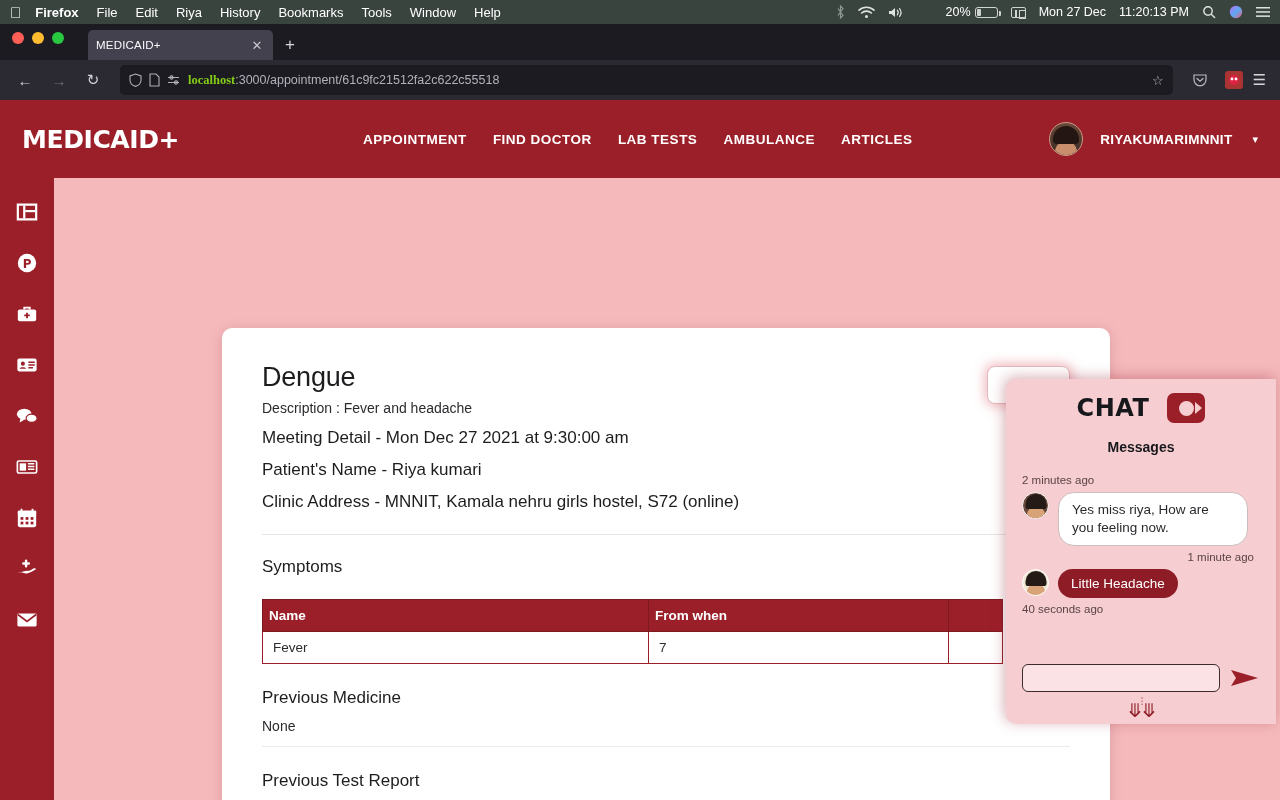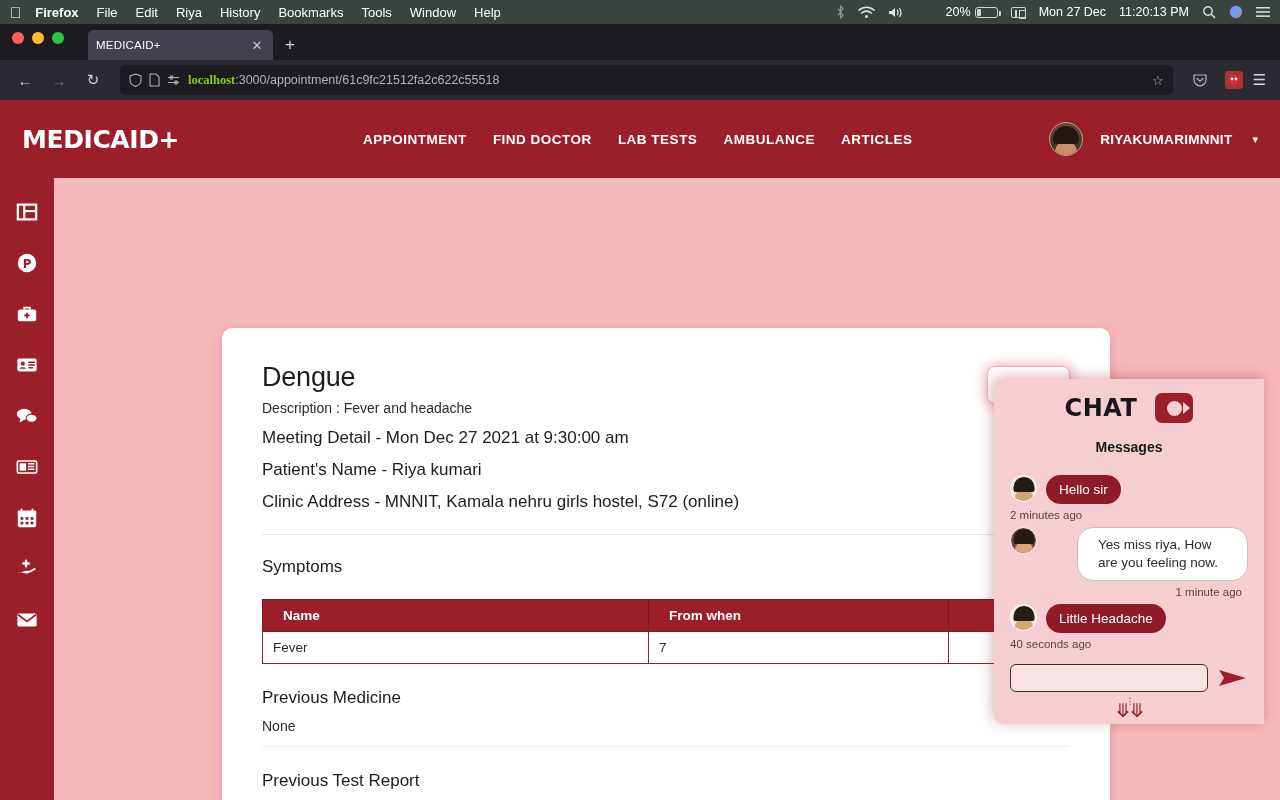--- a/index.html
+++ b/index.html
@@ -106,37 +106,37 @@
   }
   .card-title { font-size: 27px; font-weight: 400; color: #1d1d1f; letter-spacing: -0.2px; }
   .card-desc { font-size: 14px; color: #2b2b2f; margin-top: 7px; }
   .detail-line { font-size: 17px; color: #1d1d1f; margin-top: 12px; }
   .divider { height: 1px; background: #e6e6e6; margin: 22px 0 0 0; }
 
   .sec-title { font-size: 17px; color: #1d1d1f; margin-top: 22px; margin-bottom: 22px; }
   table.symptoms { width: 740px; border-collapse: collapse; table-layout: fixed; }
   table.symptoms th {
     background: #9b1f29; color: #fff; font-size: 13.5px; font-weight: bold; text-align: left;
-    padding: 8px 20px; border: 1px solid #7c1a22;
+    padding: 8px 6px; border: 1px solid #7c1a22;
   }
   table.symptoms td {
     font-size: 13.5px; color: #2b2b2f; padding: 8px 10px; border: 1px solid #9b1f29; background: #fff;
   }
   .sec-block { margin-top: 8px; }
   .sec-head { font-size: 17px; color: #1d1d1f; margin-top: 24px; }
   .sec-val { font-size: 14px; color: #2b2b2f; margin-top: 10px; padding-bottom: 12px; border-bottom: 1px solid #ececec; }
   .status-pill {
     position: absolute; right: 40px; top: 38px; background: #fff; border: 1px solid #e3b9bd;
     border-radius: 8px; padding: 10px 22px; font-size: 14px; color: #2b2b2f;
     box-shadow: 0 0 11px 3px rgba(230,140,150,.55);
   }
 
   
   .chat {
-    position: absolute; right: 16px; top: 279px; width: 270px; height: 345px;
+    position: absolute; right: 4px; top: 279px; width: 270px; height: 345px;
     background: #f6cdd0; border-radius: 10px 0 0 10px;
     box-shadow: -2px -2px 14px rgba(140,30,45,.35);
     display: flex; flex-direction: column; padding: 14px 16px 0 16px; z-index: 30;
   }
   .chat-top { display: flex; align-items: center; justify-content: center; gap: 18px; position: relative; }
   .chat-title { font-size: 24px; font-weight: 800; color: #17181c; letter-spacing: .5px; font-family: "DejaVu Sans", sans-serif; }
   .cam-btn {
     width: 38px; height: 30px; background: #9b1f29; border-radius: 7px; position: relative;
     display: flex; align-items: center; justify-content: center;
   }
@@ -152,22 +152,22 @@
     width: 27px; height: 27px; border-radius: 50%; flex: none; overflow: hidden; position: relative;
     background: #efe7d2; border: 1px solid #fff;
   }
   .msg-av::before { content:""; position:absolute; left:50%; top:52%; transform:translateX(-50%); width:18px; height:18px; border-radius:9px 9px 4px 4px; background:#d9a378; }
   .msg-av::after { content:""; position:absolute; left:50%; top:4%; transform:translateX(-50%); width:21px; height:15px; border-radius:11px 11px 3px 3px; background:#241a16; }
   .msg-av.dark { background: #6a4a3c; }
   .bubble-in {
     background: #8e1c26; color: #fff; font-size: 13.5px; padding: 7px 13px; border-radius: 16px; max-width: 190px;
   }
   .bubble-out {
-    background: #fff; color: #2b2b2f; font-size: 13.5px; padding: 8px 20px; border-radius: 16px;
-    max-width: 190px; line-height: 1.35; border: 1px solid #cdbdbd; margin-left: 31px;
+    background: #fff; color: #2b2b2f; font-size: 13.5px; padding: 8px 13px; border-radius: 16px;
+    max-width: 190px; line-height: 1.35; border: 1px solid #cdbdbd;
   }
   .stamp { font-size: 11.5px; color: #5a4347; margin-top: 5px; }
   .stamp.right { text-align: right; padding-right: 6px; }
   .chat-input-row { display: flex; align-items: center; gap: 10px; padding: 8px 0 6px 0; }
   .chat-input {
     flex: 1; height: 28px; background: #fbe3e5; border: 1.5px solid #3d2c2e; border-radius: 6px;
     font-family: "Liberation Sans", sans-serif; font-size: 13px; padding: 4px 8px; resize: none; color: #2b2b2f;
   }
   .send-arrow { width: 30px; height: 22px; flex: none; }
   .scroll-down { text-align: center; color: #8e1c26; font-size: 19px; line-height: .8; padding-bottom: 6px; letter-spacing: -2px; }
@@ -443,24 +443,20 @@
     <div class="chat-top">
       <span class="chat-title">CHAT</span>
       <span class="cam-btn">
         <span class="lens"></span>
           <span class="tri"></span>
       </span>
     </div>
     <div class="chat-sub">Messages</div>
 
     <div class="msgs">
-      <div class="msg-row">
-        <span class="msg-av"></span>
-        <span class="bubble-in">Hello sir</span>
-      </div>
       <div class="stamp">2 minutes ago</div>
 
       <div class="msg-row">
         <span class="msg-av dark"></span>
         <span class="bubble-out">Yes miss riya, How are you feeling now.</span>
       </div>
       <div class="stamp right">1 minute ago</div>
 
       <div class="msg-row">
         <span class="msg-av"></span>

